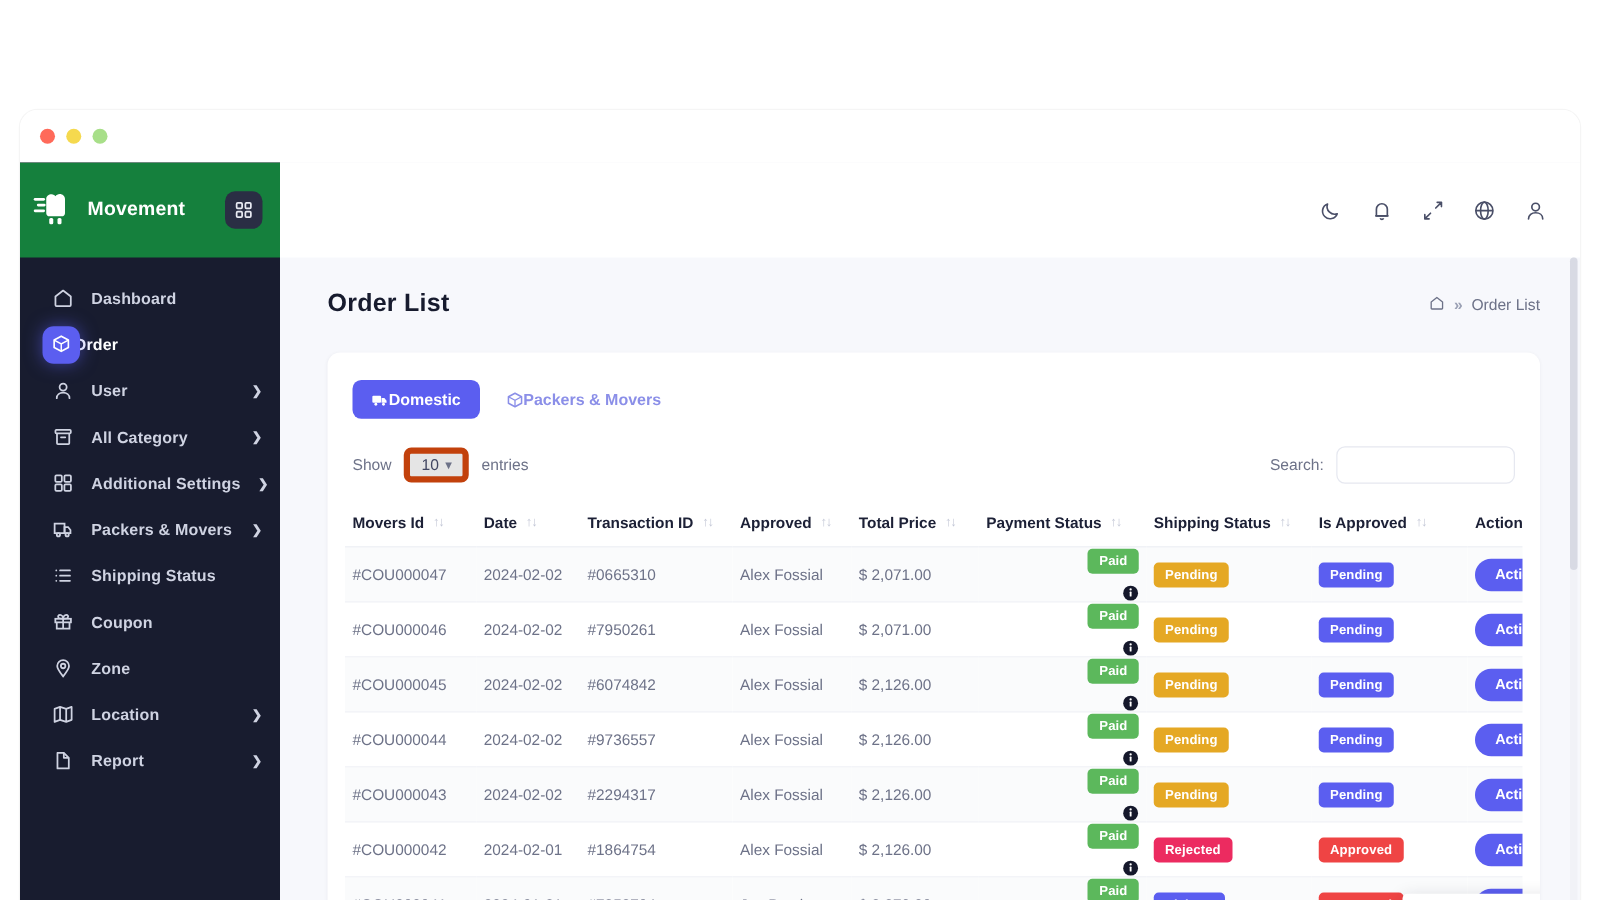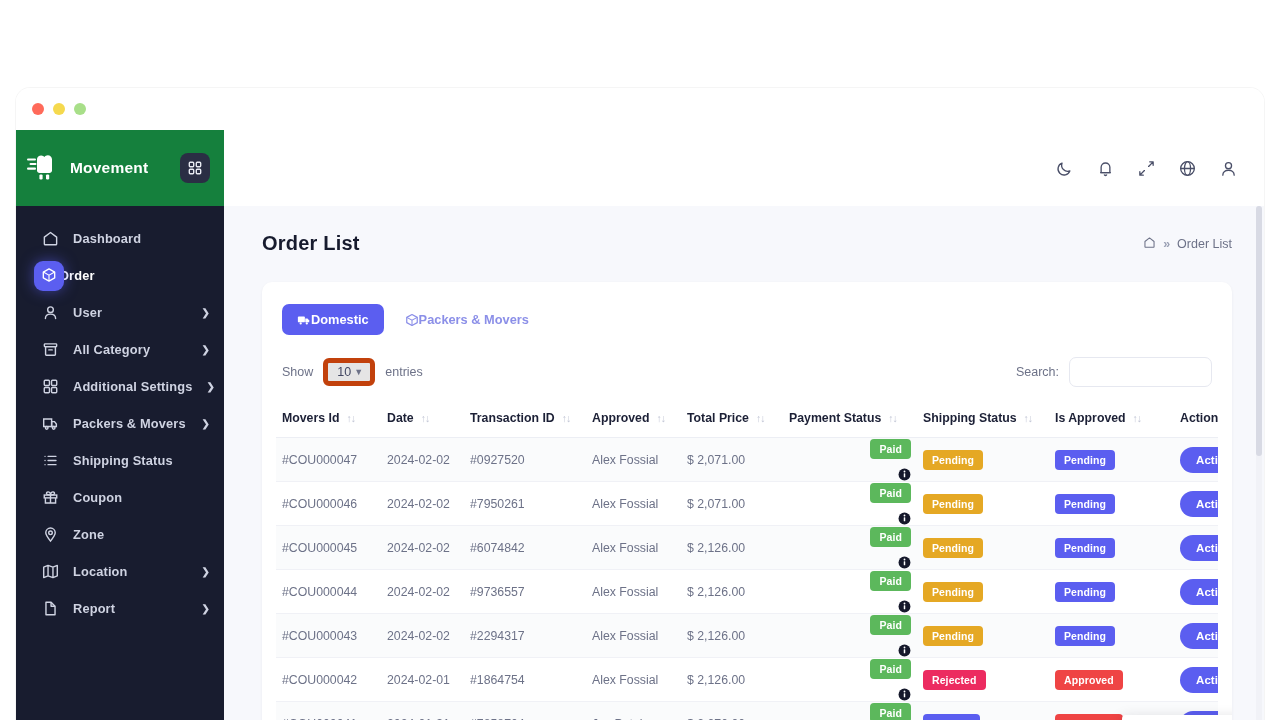--- a/index.html
+++ b/index.html
@@ -567,21 +567,21 @@
                     <span class="th-in">
                       <span>Action</span>
                     </span>
                   </th>
               </tr>
             </thead>
             <tbody id="table-body">
                 <tr class="odd">
                   <td>#COU000047</td>
                   <td>2024-02-02</td>
-                  <td>#0927520</td>
+                  <td>#0665310</td>
                   <td>Alex Fossial</td>
                   <td>$ 2,071.00</td>
                   <td>
                     <span class="pay-cell">
                       <span class="badge b-paid">Paid</span>
                       <span class="info-ico"><svg viewBox="0 0 14 14" width="13" height="13">
                           <circle cx="7" cy="7" r="6.4" fill="#15182b"></circle>
                           <rect x="6.2" y="5.6" width="1.6" height="4.4" fill="#ffffff" rx=".6"></rect>
                           <circle cx="7" cy="3.8" r="1" fill="#ffffff"></circle>
                         </svg></span>

